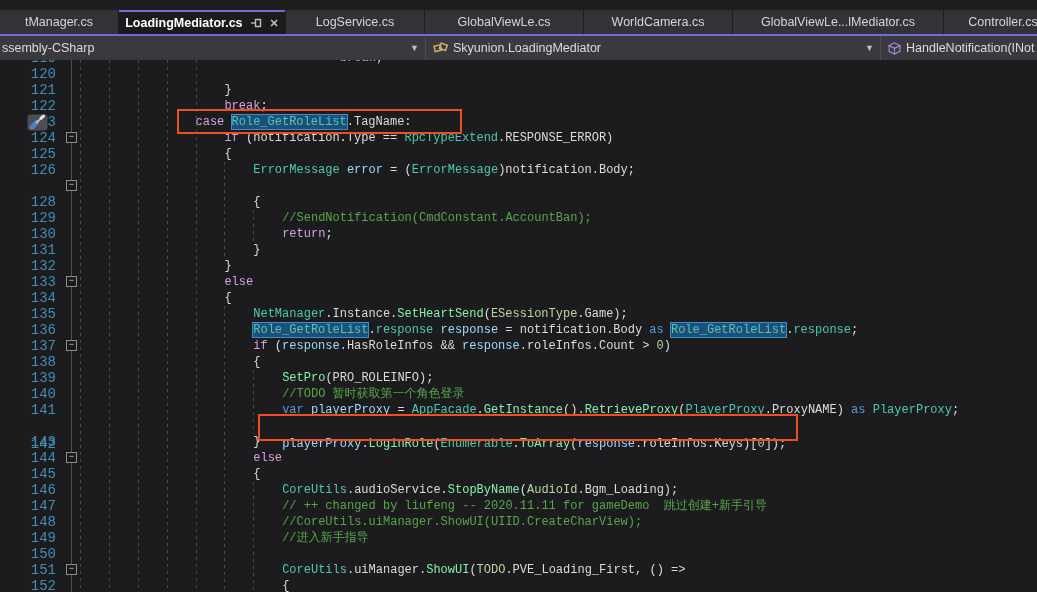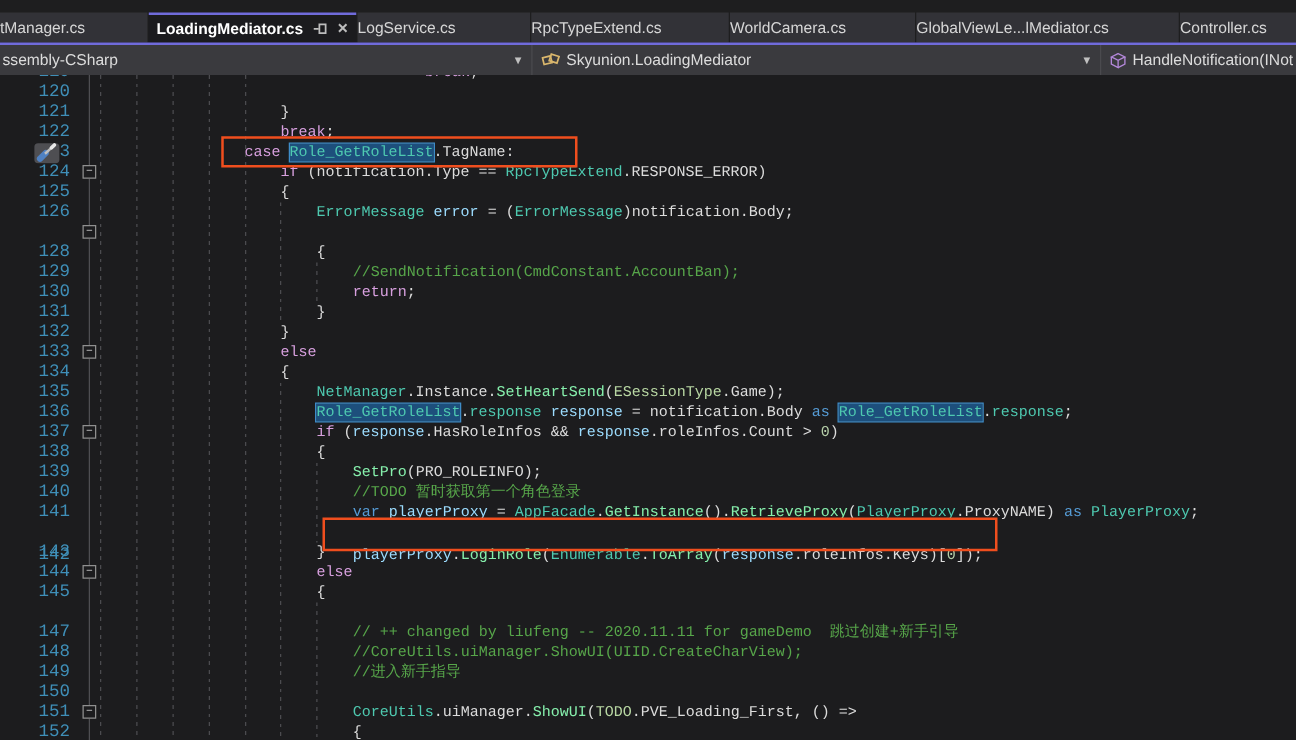--- a/index.html
+++ b/index.html
@@ -3,21 +3,21 @@
 <meta charset="utf-8">
 <style>
   html,body{margin:0;padding:0;background:#111;}
   .screen{position:relative;width:1037px;height:592px;background:#1c1c1e;overflow:hidden;
           font-family:"Liberation Sans",sans-serif;-webkit-font-smoothing:antialiased;}
 
   
   .tabbar{position:absolute;top:0;left:0;right:0;height:34px;background:#1e1e1f;}
   .tabs{position:absolute;top:10px;left:0;height:24px;display:flex;}
   .tab{flex:none;box-sizing:border-box;height:24px;background:#323237;margin-right:1px;
-       color:#d6d6d6;font-size:12.5px;line-height:24px;
+       color:#d6d6d6;font-size:12.5px;line-height:24px;text-align:center;
        white-space:nowrap;overflow:hidden;cursor:default;}
   .tab.active{background:#1b1b1e;border-top:2px solid #706bdb;line-height:21px;
        color:#ffffff;font-weight:bold;display:flex;align-items:center;justify-content:center;gap:7px;}
   .tab .ticon{display:inline-flex;align-items:center;opacity:.9;}
   .accent-underline{position:absolute;top:34px;left:0;right:0;height:2px;background:#706bdb;}
 
   
   .navbar{position:absolute;top:36px;left:0;right:0;height:38px;background:#3a3a3e;
           display:flex;font-size:12.5px;color:#dcdcdc;}
   .nav-seg{position:relative;box-sizing:border-box;height:24px;line-height:24px;
@@ -57,21 +57,21 @@
           <span>LoadingMediator.cs</span>
           <span class="ticon">
             <svg width="13" height="12" viewBox="0 0 13 12">
               <path d="M1 6 H5" stroke="#cfcfcf" stroke-width="1.4" fill="none"></path>
               <path d="M5.5 2.5 h5 v7 h-5 z" stroke="#cfcfcf" stroke-width="1.4" fill="none"></path>
             </svg>
           </span>
           <span class="ticon" style="font-size: 11px; color: rgb(207, 207, 207);">✕</span>
         </div>
         <div class="tab" style="width: 138px;"><span>LogService.cs</span></div>
-        <div class="tab" style="width: 158px;"><span>RpcTypeExtend.cs</span></div>
+        <div class="tab" style="width: 158px;"><span>GlobalViewLe.cs</span></div>
         <div class="tab" style="width: 148px;"><span>WorldCamera.cs</span></div>
         <div class="tab" style="width: 210px;"><span>GlobalViewLe...lMediator.cs</span></div>
         <div class="tab" style="width: 118px;"><span>Controller.cs</span></div>
       </div>
     <div class="accent-underline" style="background: rgb(112, 107, 219);"></div>
   </div>
 
   <div class="navbar">
     <div class="nav-seg" style="width:426px;padding-left:2px;">
       <span class="lbl">ssembly-CSharp</span>
@@ -219,20 +219,24 @@
       </div>
       <div class="code-row" style="top: 390px;">
         <span class="ln">144</span>
         <span class="code" style="padding-left: 173.28px;"><span class="t-ctl">else</span></span>
       </div>
       <div class="fold-box" style="top: 392px;">−</div>
       <div class="code-row" style="top: 406px;">
         <span class="ln">145</span>
         <span class="code" style="padding-left: 173.28px;"><span class="t-pl">{</span></span>
       </div>
+      <div class="code-row" style="top: 422px;">
+        <span class="ln">146</span>
+        <span class="code" style="padding-left: 202.16px;"><span class="t-typ">CoreUtils</span><span class="t-pl">.audioService.</span><span class="t-met">StopByName</span><span class="t-pl">(</span><span class="t-enu">AudioId</span><span class="t-pl">.Bgm_Loading);</span></span>
+      </div>
       <div class="code-row" style="top: 438px;">
         <span class="ln">147</span>
         <span class="code" style="padding-left: 202.16px;"><span class="t-cm">// ++ changed by liufeng -- 2020.11.11 for gameDemo  跳过创建+新手引导</span></span>
       </div>
       <div class="code-row" style="top: 454px;">
         <span class="ln">148</span>
         <span class="code" style="padding-left: 202.16px;"><span class="t-cm">//CoreUtils.uiManager.ShowUI(UIID.CreateCharView);</span></span>
       </div>
       <div class="code-row" style="top: 470px;">
         <span class="ln">149</span>

